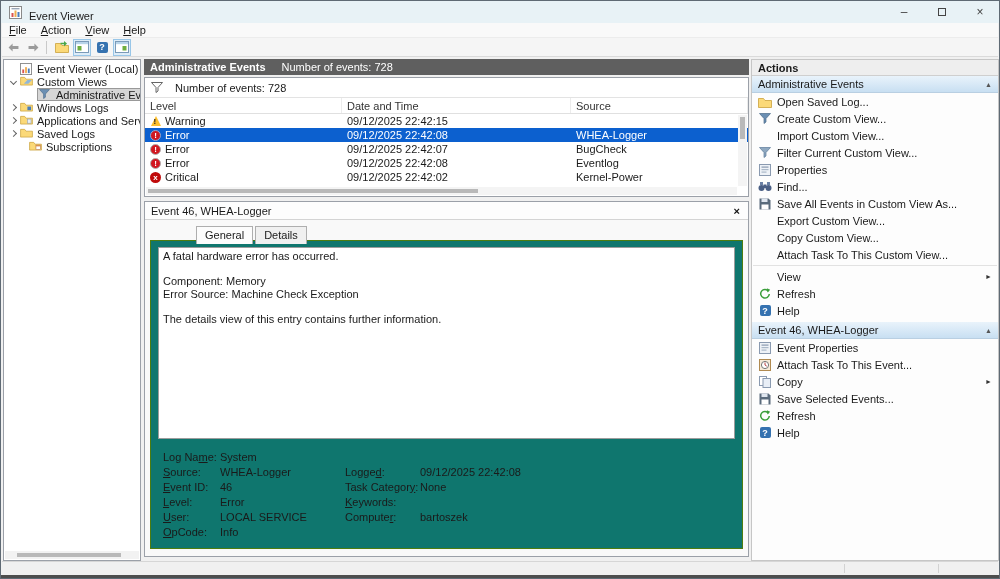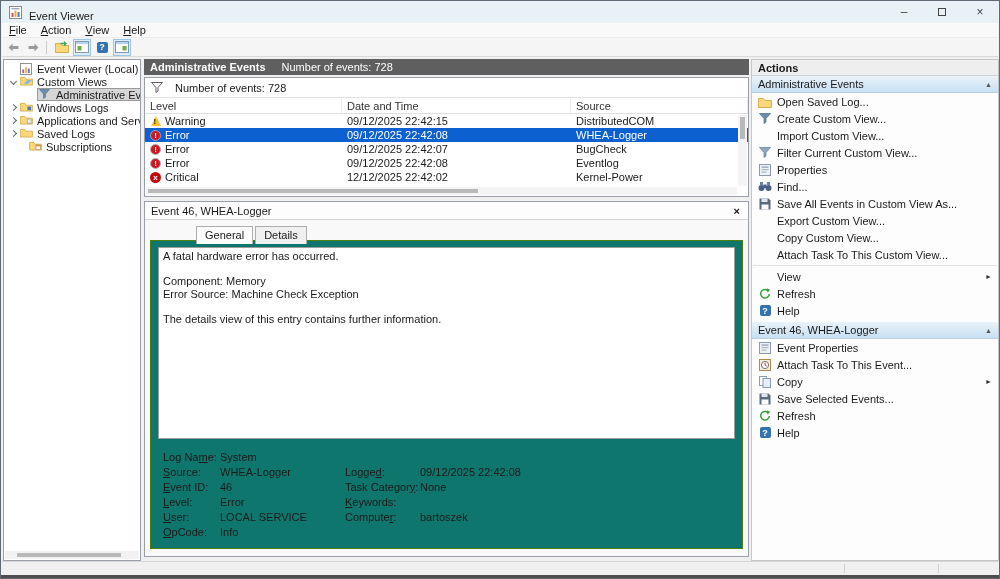--- a/index.html
+++ b/index.html
@@ -302,21 +302,20 @@
     </div>
 
     <div class="lrow">
       <span class="cell c1">
           <span class="lvl-ic">
             <span class="ic-warning"></span>
           </span>
           <span>Warning</span>
         </span>
       <span class="cell c2">09/12/2025 22:42:15</span>
-      <span class="cell c3">DistributedCOM</span>
     </div>
     <div class="lrow sel">
       <span class="cell c1">
           <span class="lvl-ic">
             <span class="ic-round ic-error">!</span>
           </span>
           <span>Error</span>
         </span>
       <span class="cell c2">09/12/2025 22:42:08</span>
       <span class="cell c3">WHEA-Logger</span>
@@ -341,21 +340,21 @@
       <span class="cell c2">09/12/2025 22:42:08</span>
       <span class="cell c3">Eventlog</span>
     </div>
     <div class="lrow">
       <span class="cell c1">
           <span class="lvl-ic">
             <span class="ic-round ic-critical">x</span>
           </span>
           <span>Critical</span>
         </span>
-      <span class="cell c2">12/12/2025 22:42:02</span>
+      <span class="cell c2">09/12/2025 22:42:02</span>
       <span class="cell c3">Kernel-Power</span>
     </div>
 
     <div class="list-vscroll">
         <div class="list-vthumb"></div>
       </div>
     <div class="list-hscroll">
         <div class="list-hthumb"></div>
       </div>
   </div>

